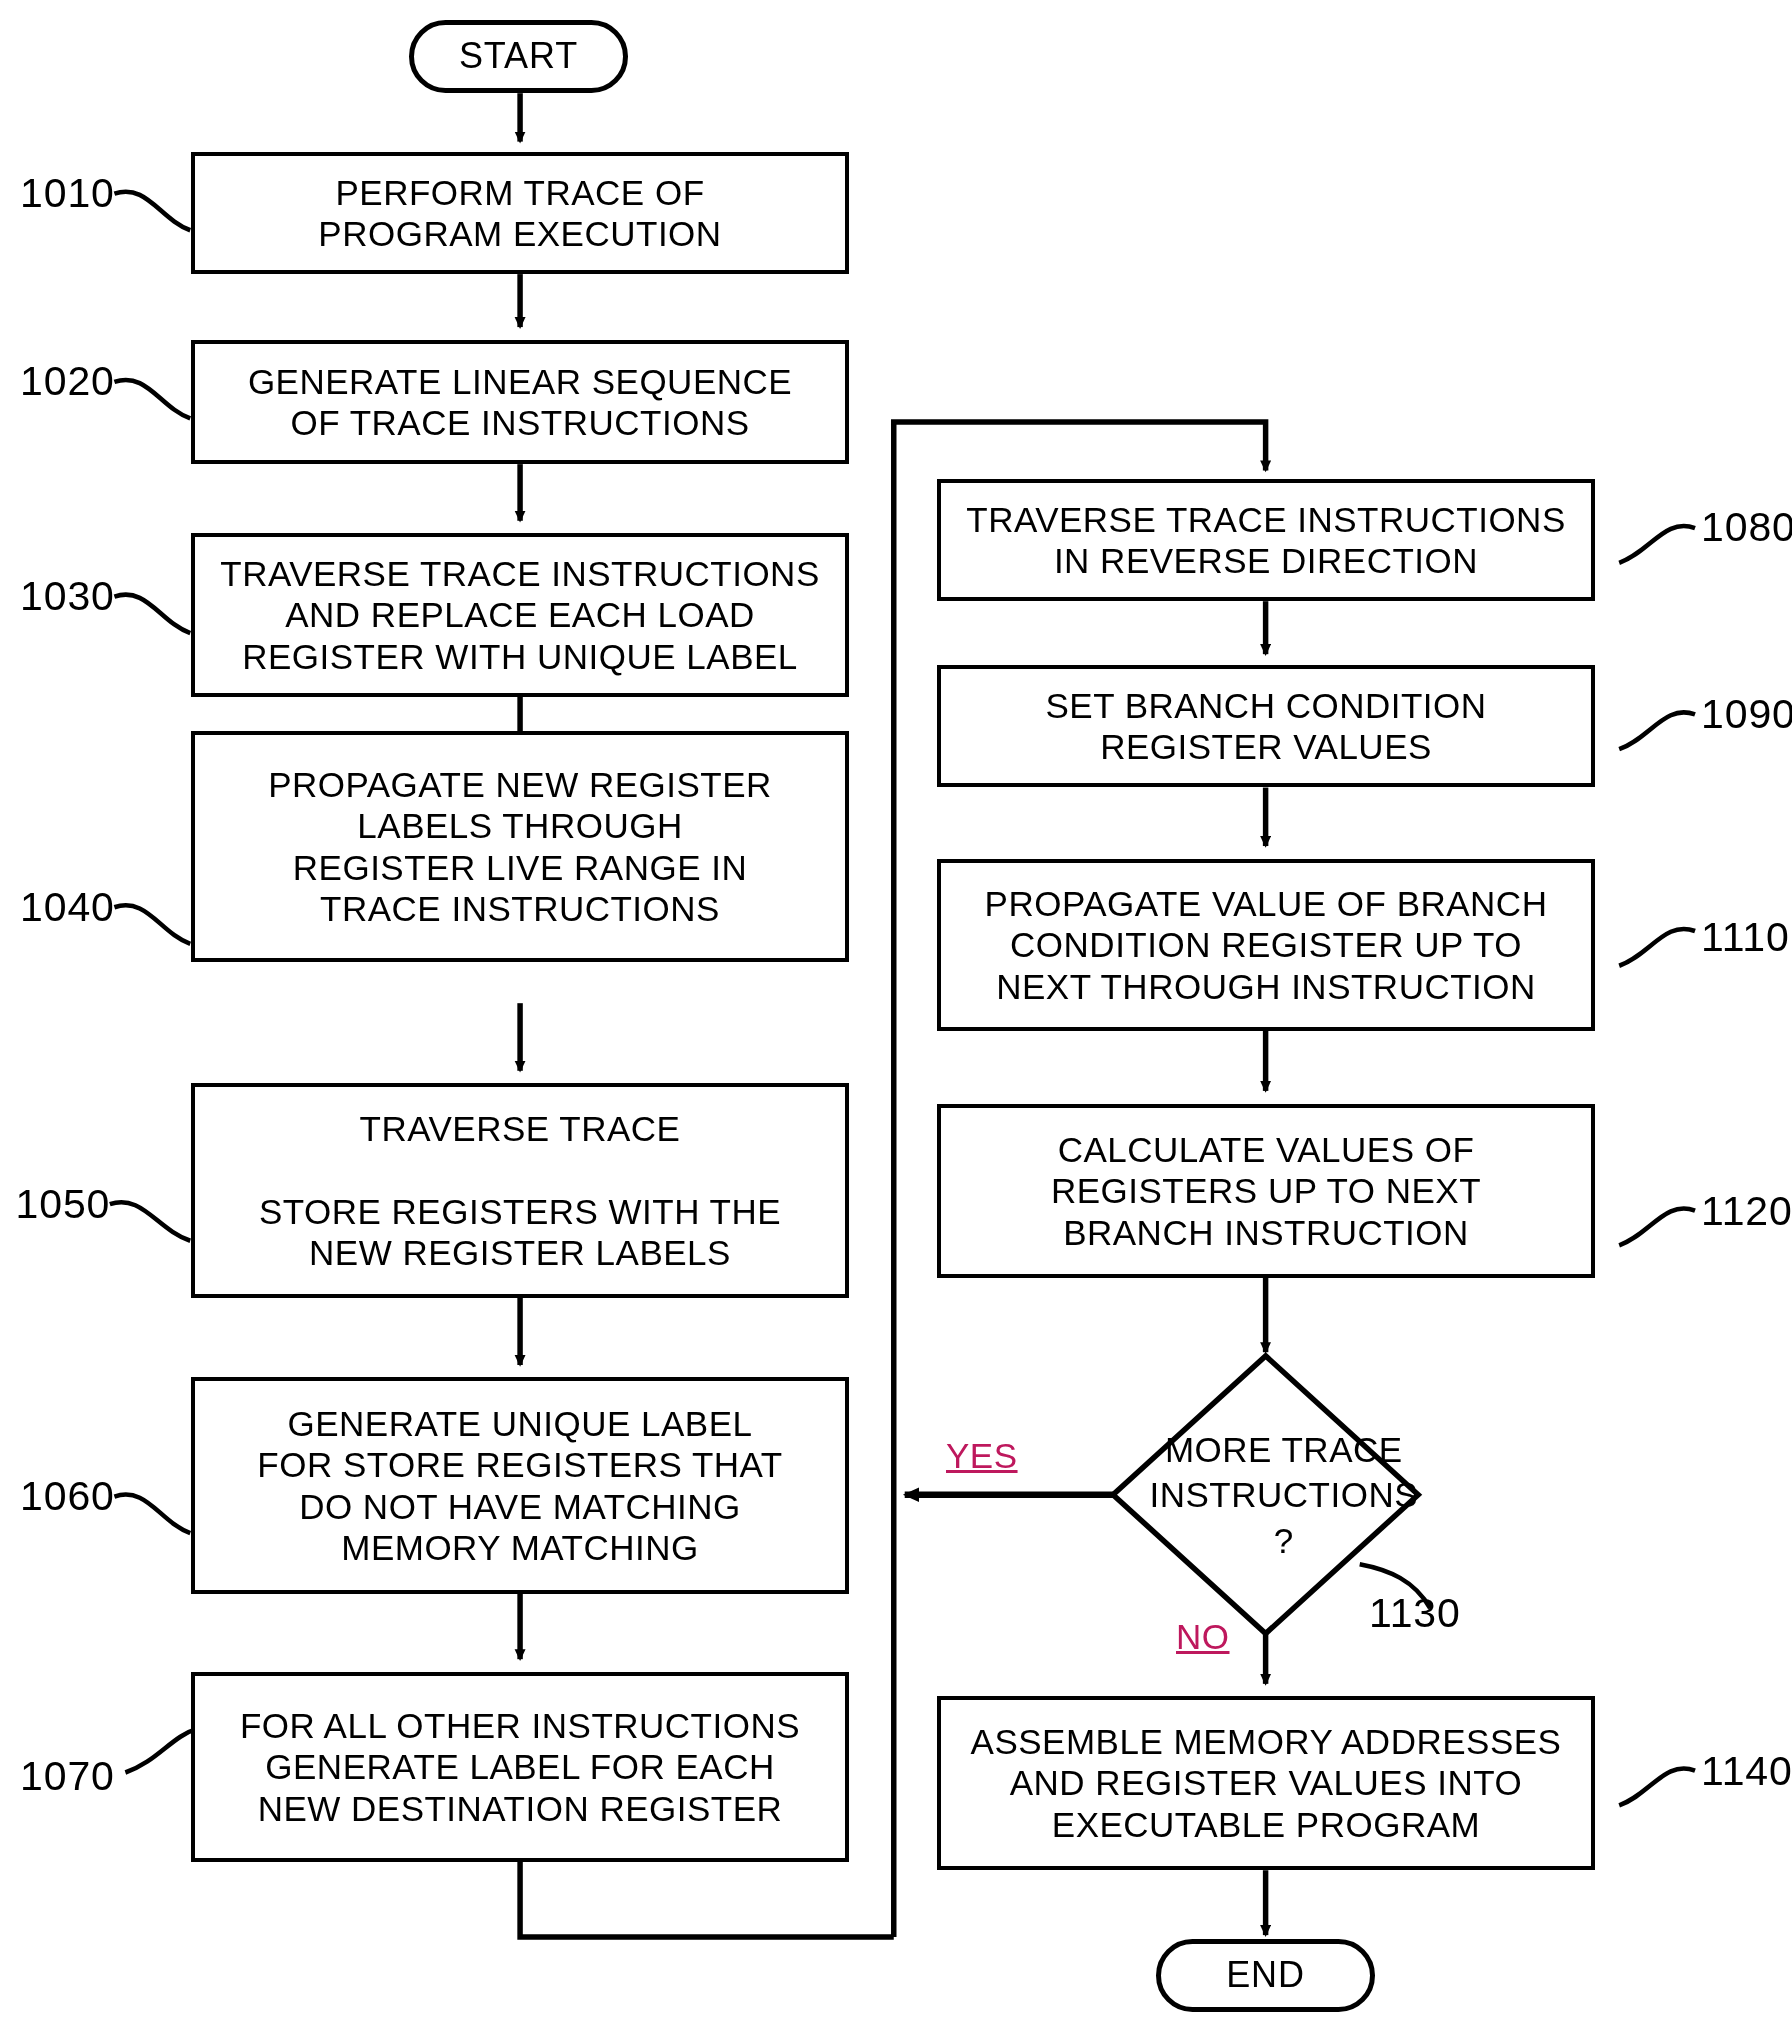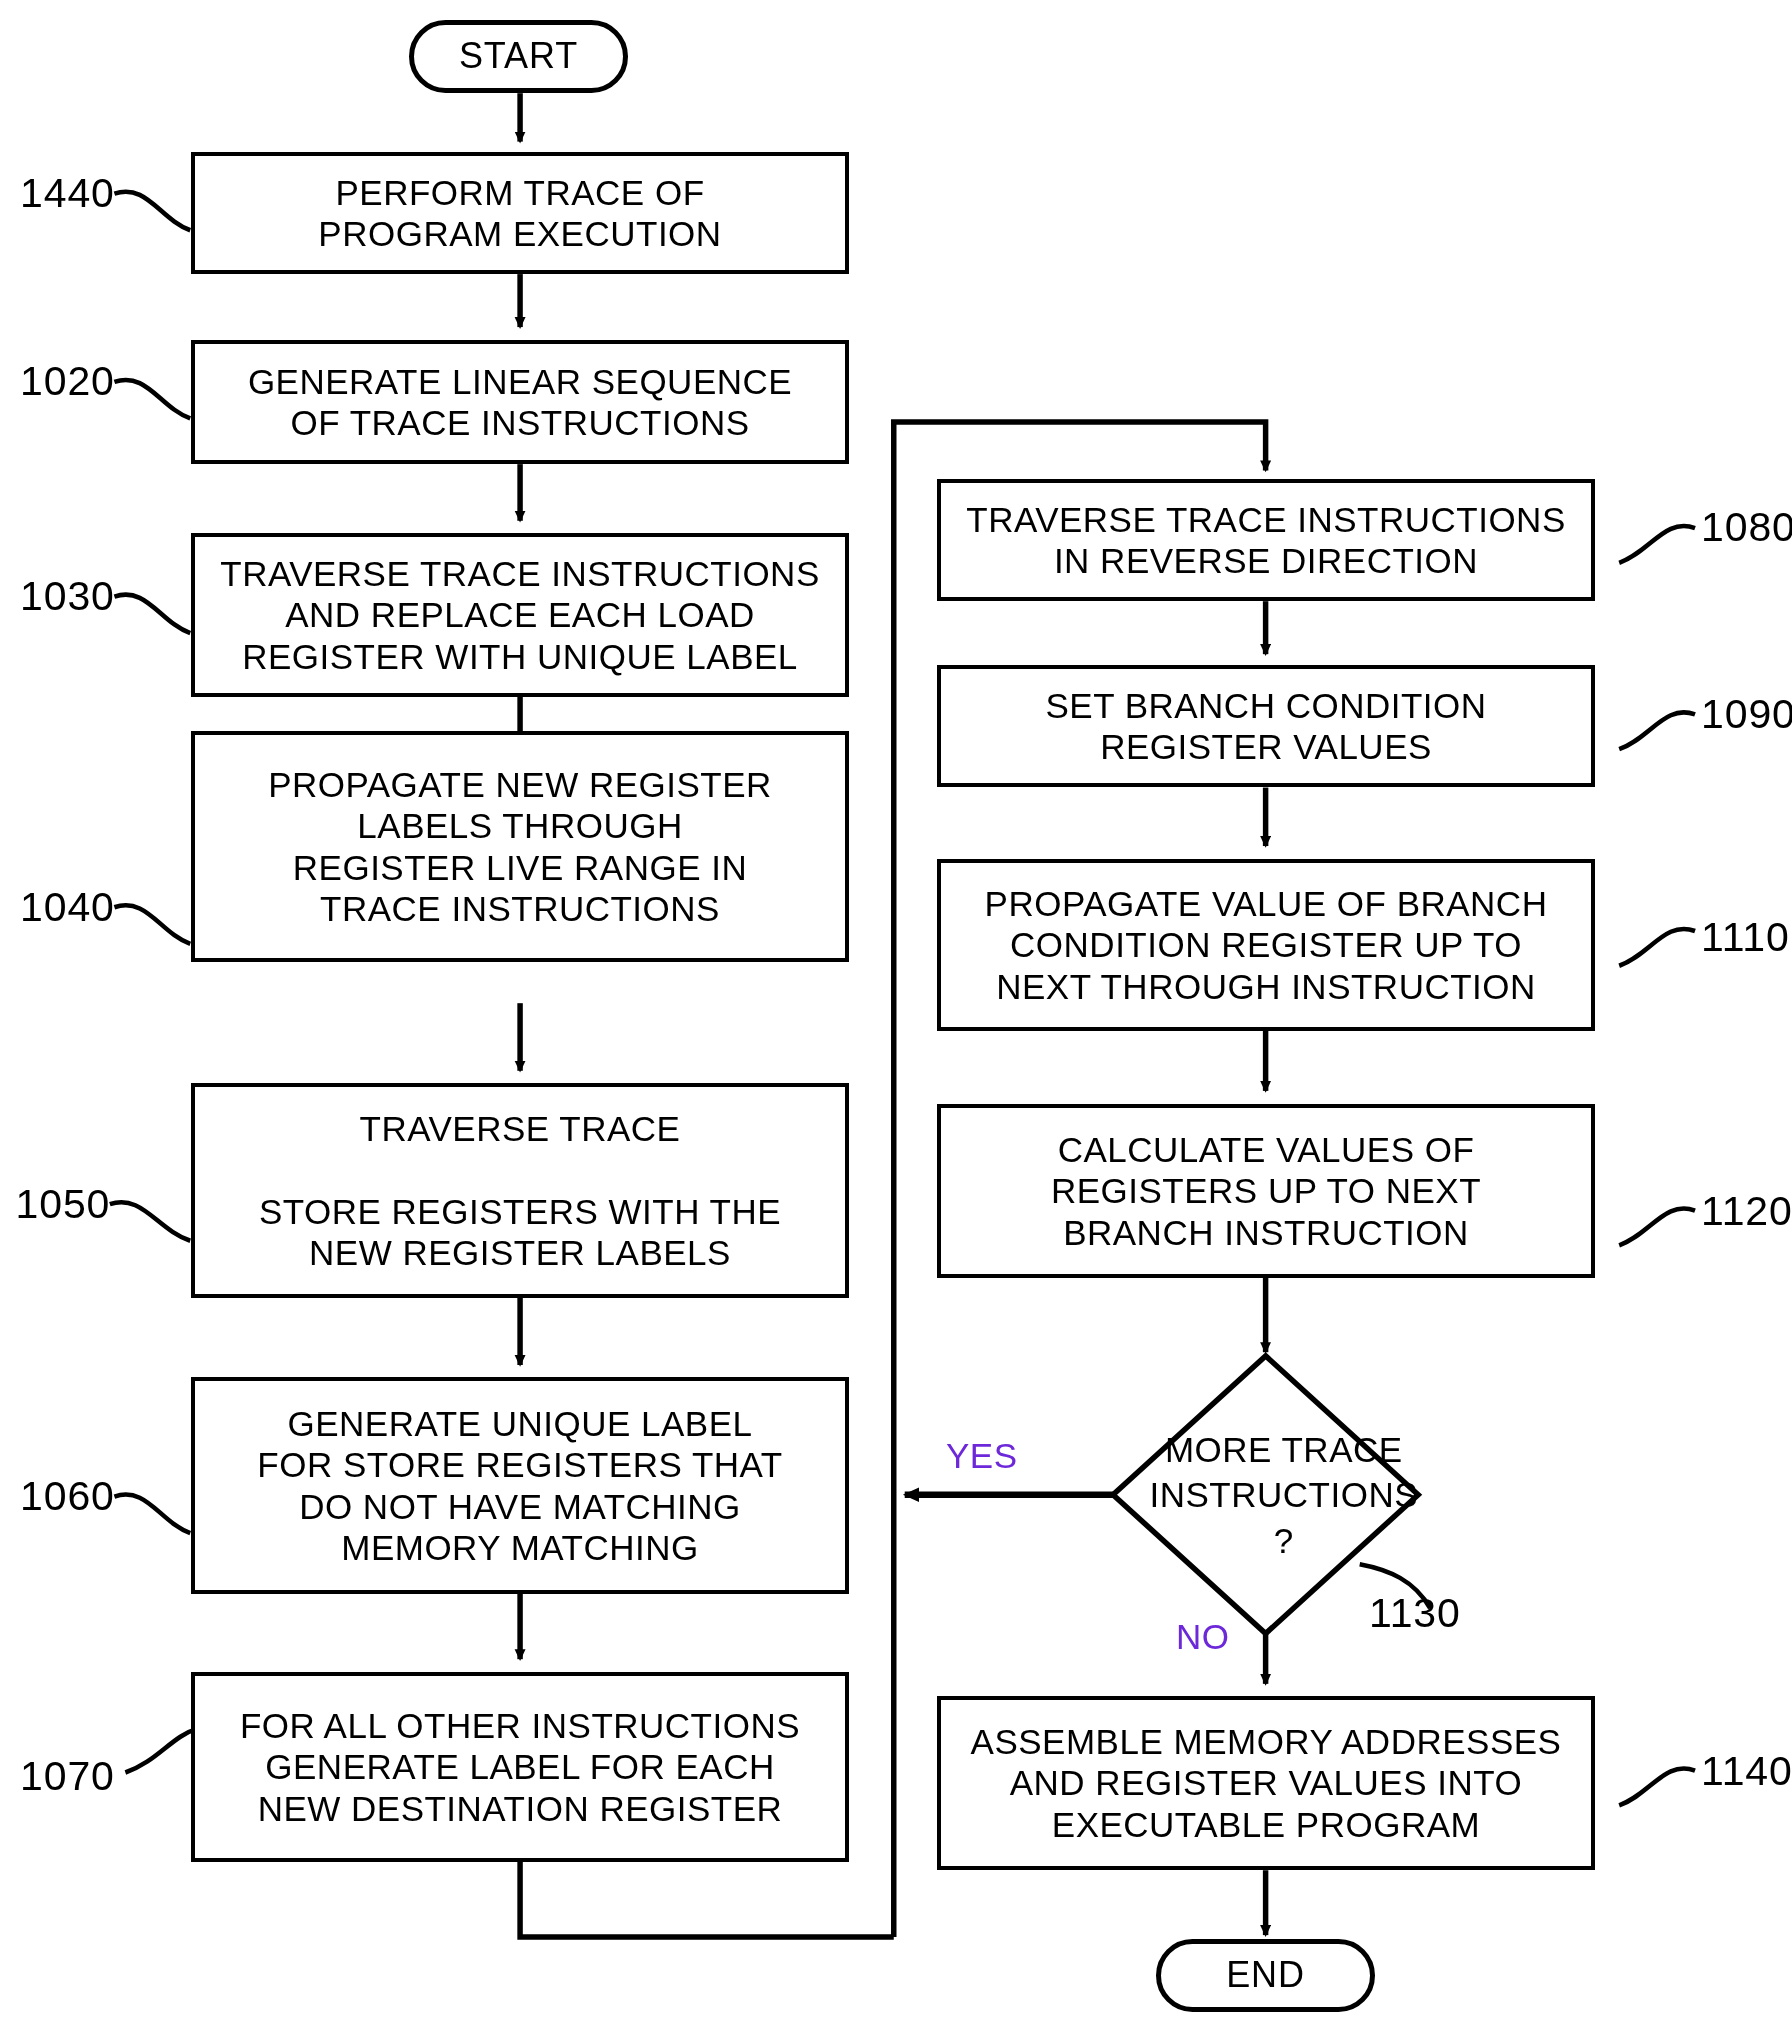--- a/index.html
+++ b/index.html
@@ -67,23 +67,24 @@
   .ref {
     position: absolute;
     font-size: 41px;
     color: #000;
     letter-spacing: 0.9px;
     white-space: nowrap;
   }
   .edge-label {
     position: absolute;
     font-size: 35px;
-    color: #6d28d9;
+    color: #be185d;
     letter-spacing: 0.5px;
     white-space: nowrap;
+    text-decoration: underline;
   }
 </style>
 </head>
 <body>
 
 <div id="canvas">
 
   <svg id="wires" viewBox="0 0 1962 2235">
     <defs>
       <marker id="arrow" markerWidth="14" markerHeight="14" refX="11" refY="6" orient="auto" markerUnits="userSpaceOnUse">
@@ -160,21 +161,21 @@
   <div class="node" style="left:191px; top:152px; width:658px; height:122px;">
     <span class="txt">
       <span>PERFORM TRACE OF</span><br>
       <span>PROGRAM EXECUTION</span>
     </span>
   </div>
 
   <div class="node terminal" style="left:1156px; top:1939px; width:219px; height:73px;">
     <span class="txt">END</span>
   </div>
-  <div class="ref" style="left:20px; top:170px;">1440</div>
+  <div class="ref" style="left:20px; top:170px;">1010</div>
 
   <div class="node" style="left:191px; top:340px; width:658px; height:124px;">
     <span class="txt">
       <span>GENERATE LINEAR SEQUENCE</span><br>
       <span>OF TRACE INSTRUCTIONS</span>
     </span>
   </div>
   <div class="ref" style="left:20px; top:358px;">1020</div>
 
   <div class="node" style="left:191px; top:533px; width:658px; height:164px;">

